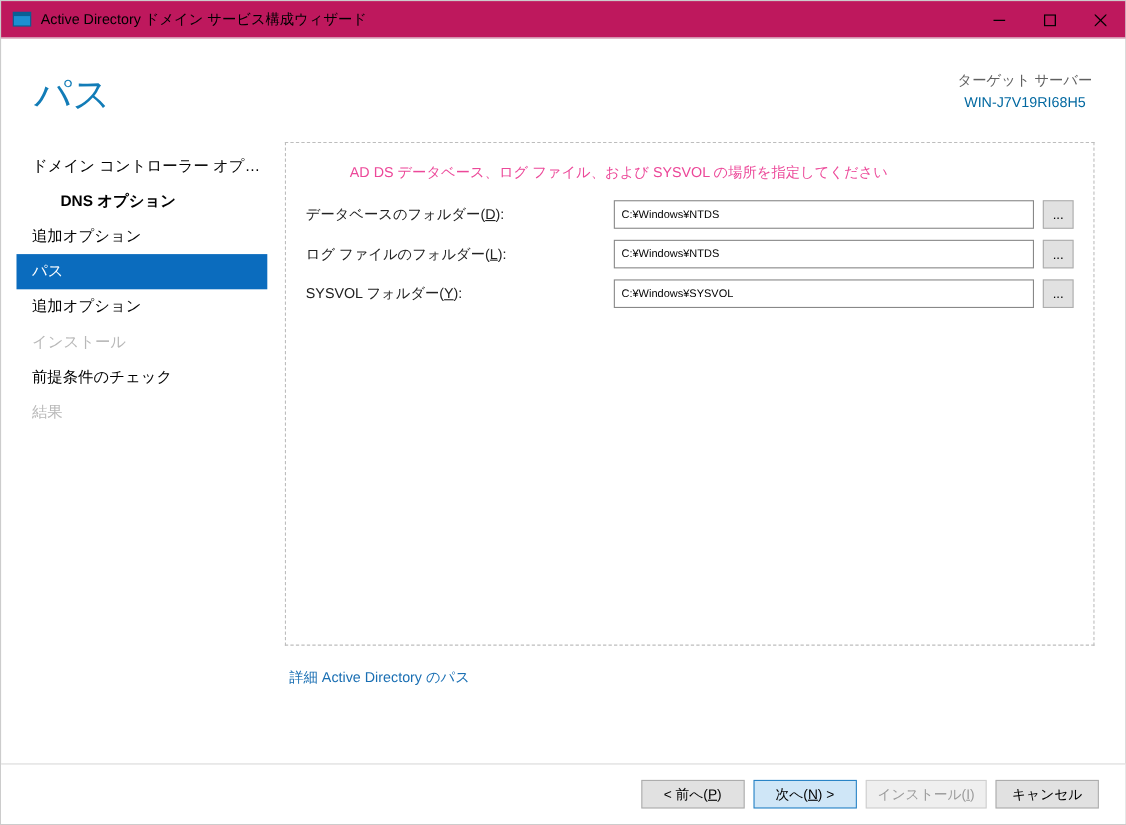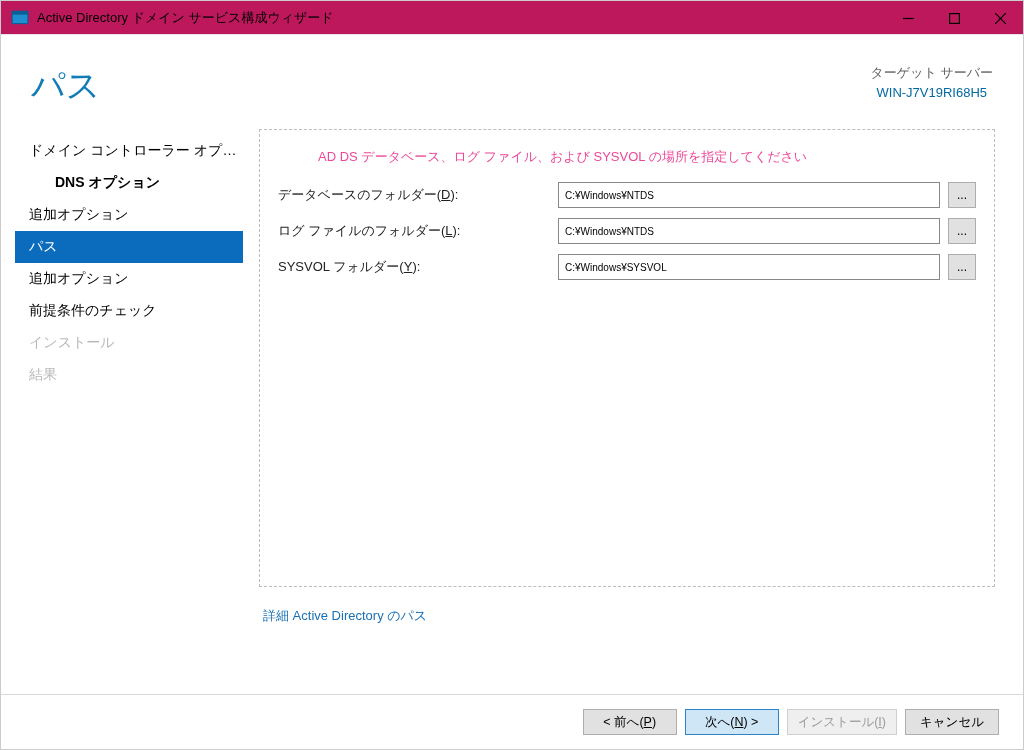--- a/index.html
+++ b/index.html
@@ -75,22 +75,22 @@
     </div>
   </div>
 
   <div class="body">
     <div class="sidebar" id="sidebar">
         <div class="side-item">ドメイン コントローラー オプシ...</div>
         <div class="side-item indent">DNS オプション</div>
         <div class="side-item">追加オプション</div>
         <div class="side-item active">パス</div>
         <div class="side-item">追加オプション</div>
+        <div class="side-item disabled">インストール</div>
         <div class="side-item">前提条件のチェック</div>
-        <div class="side-item disabled">インストール</div>
         <div class="side-item disabled">結果</div>
       </div>
     <div class="main">
       <div class="panel">
         <div class="instr">AD DS データベース、ログ ファイル、および SYSVOL の場所を指定してください</div>
         <div id="fields">
             <div class="field-row">
               <div class="field-label">データベースのフォルダー(<span class="u">D</span>):</div>
               <input class="field-input" value="C:¥Windows¥NTDS" style="">
               <div class="browse-btn">...</div>

